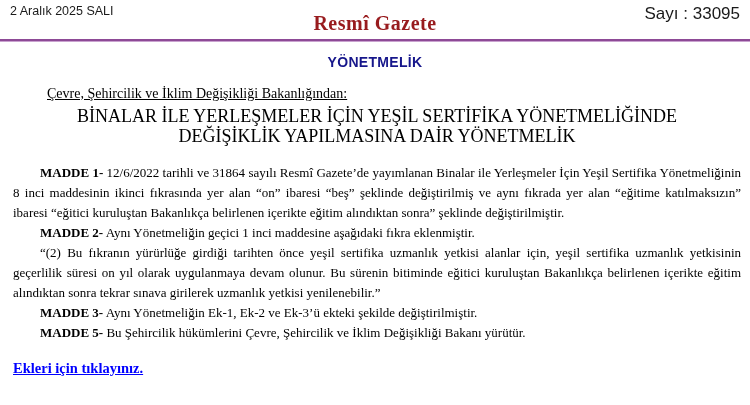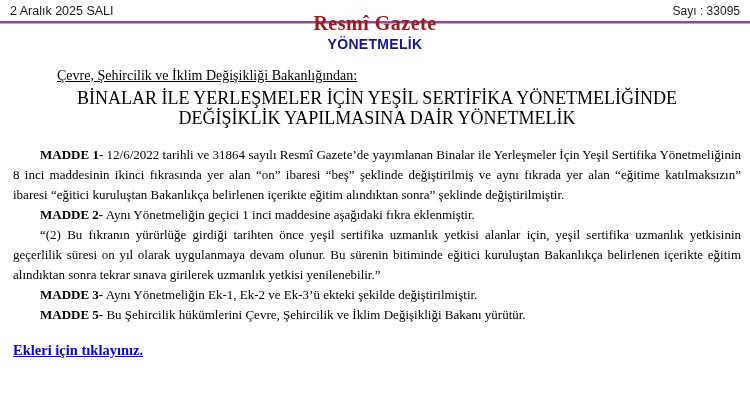--- a/index.html
+++ b/index.html
@@ -9,21 +9,21 @@
     height: 405px;
     overflow: hidden;
     font-family: "Liberation Serif", serif;
     color: #000000;
     position: relative;
   }
 
   
   .masthead {
     position: relative;
-    height: 21px;
+    height: 39px;
   }
   .masthead .date {
     position: absolute;
     left: 10px;
     top: 4px;
     font-family: "Liberation Sans", sans-serif;
     font-size: 12.5px;
     color: #1a1a1a;
   }
   .masthead .gazette-title {
@@ -36,21 +36,21 @@
     font-weight: bold;
     font-size: 20px;
     color: #981b1e;
     letter-spacing: 0.5px;
   }
   .masthead .issue {
     position: absolute;
     right: 10px;
     top: 4px;
     font-family: "Liberation Sans", sans-serif;
-    font-size: 12px;
+    font-size: 17px;
     color: #1a1a1a;
   }
   .masthead-rule {
     height: 3px;
     background: linear-gradient(to bottom, #8d4a96 0%, #8d4a96 62%, #c9a2cf 62%, #c9a2cf 100%);
   }
 
   
   .section-heading {
     margin-top: 13px;
@@ -61,21 +61,21 @@
     line-height: 15px;
     color: #16168b;
     letter-spacing: 0.3px;
   }
 
   
   .content {
     margin: 15px 9px 0 13px;
   }
   .ministry {
-    margin-left: 44px;
+    margin-left: 34px;
     font-size: 14px;
     line-height: 17px;
     text-decoration: underline;
   }
   .reg-title {
     text-align: center;
     font-weight: normal;
     font-size: 18px;
     line-height: 20px;
   }

